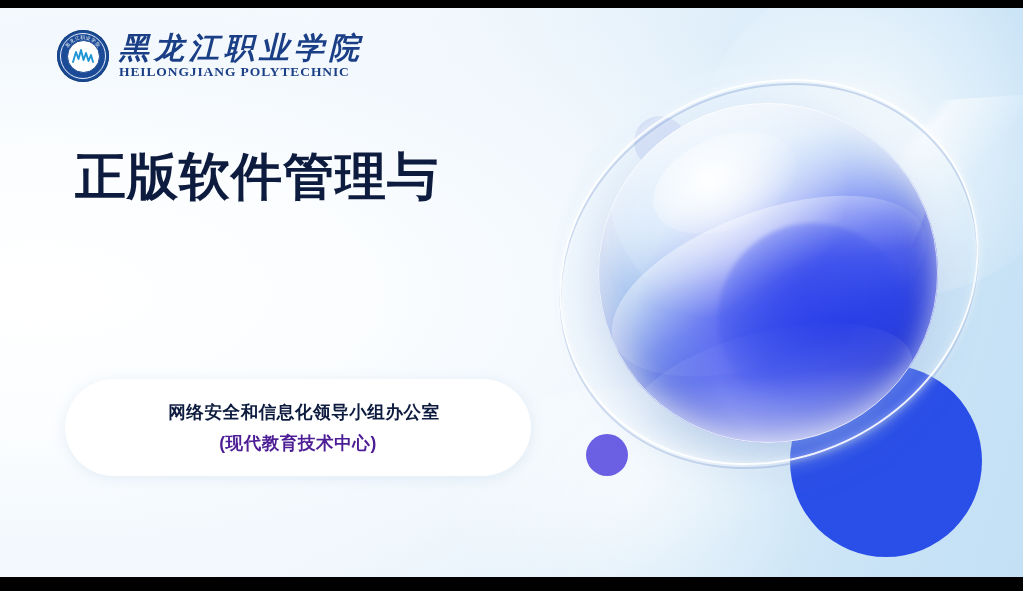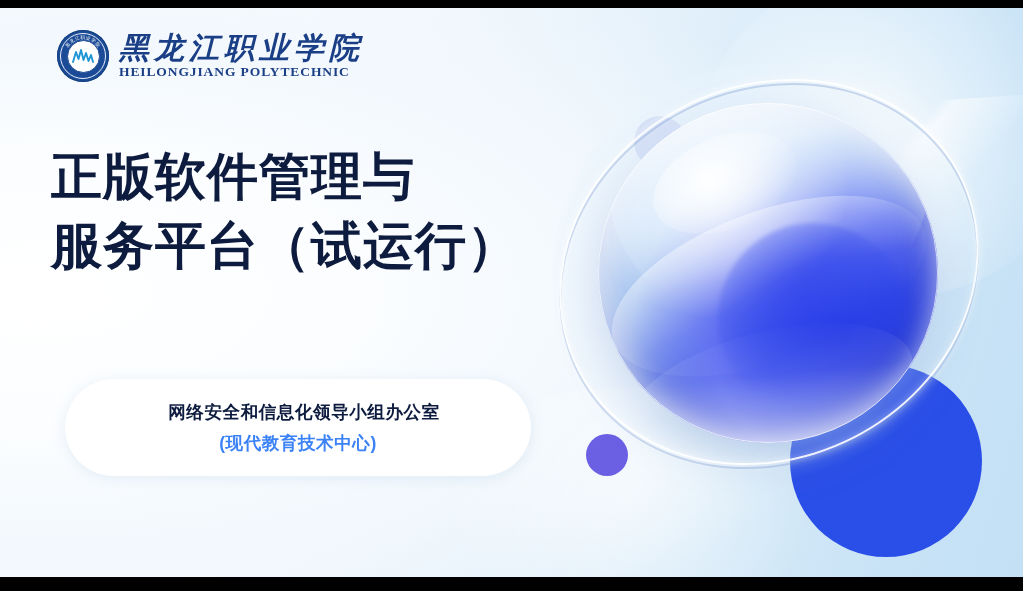--- a/index.html
+++ b/index.html
@@ -95,21 +95,21 @@
   }
   #logo-en {
     font-family:"Liberation Serif", serif;
     font-size:13.5px; font-weight:700; letter-spacing:.9px;
     color:#1b3f86; line-height:1.1;
     white-space:nowrap;
   }
 
   
   #title-block {
-    position:absolute; left:51px; top:134px;
+    position:absolute; left:75px; top:134px;
     z-index:14;
   }
   .title-line {
     font-family:"Liberation Sans", sans-serif;
     font-size:51px;
     font-weight:700;
     color:#0d1b3e;
     line-height:69px;
     letter-spacing:1px;
     white-space:nowrap;
@@ -125,21 +125,21 @@
     display:flex; flex-direction:column;
     align-items:center; justify-content:center;
     gap:7px;
     z-index:14;
   }
   #subtitle-line-1 {
     font-size:17.5px; font-weight:700; color:#0d1b3e;
     letter-spacing:.6px; white-space:nowrap;margin-left:12px;
   }
   #subtitle-line-2 {
-    font-size:17.5px; font-weight:700; color:#3b82f6;
+    font-size:17.5px; font-weight:700; color:#4c1d95;
     letter-spacing:.6px; white-space:nowrap;
   }
 
   
   .deco-circle { position:absolute; border-radius:50%; }
   #deco-circle-lavender {
     left:634px; top:108px; width:52px; height:52px;
     background:#c5d1f1;
   }
   #deco-circle-purple {
@@ -288,21 +288,20 @@
         </div>
       </div>
       <div id="logo-wordmark">
         <div id="logo-cn">黑龙江职业学院</div>
         <div id="logo-en">HEILONGJIANG POLYTECHNIC</div>
       </div>
     </div>
 
     <div id="title-block">
       <div class="title-line">正版软件管理与</div>
-      <div class="title-line">服务平台（试运行）</div>
     </div>
 
     <div id="subtitle-pill">
       <div id="subtitle-line-1">网络安全和信息化领导小组办公室</div>
       <div id="subtitle-line-2">(现代教育技术中心)</div>
     </div>
 
   </div>
 
   <div class="letterbox" id="letterbox-bottom"></div>

